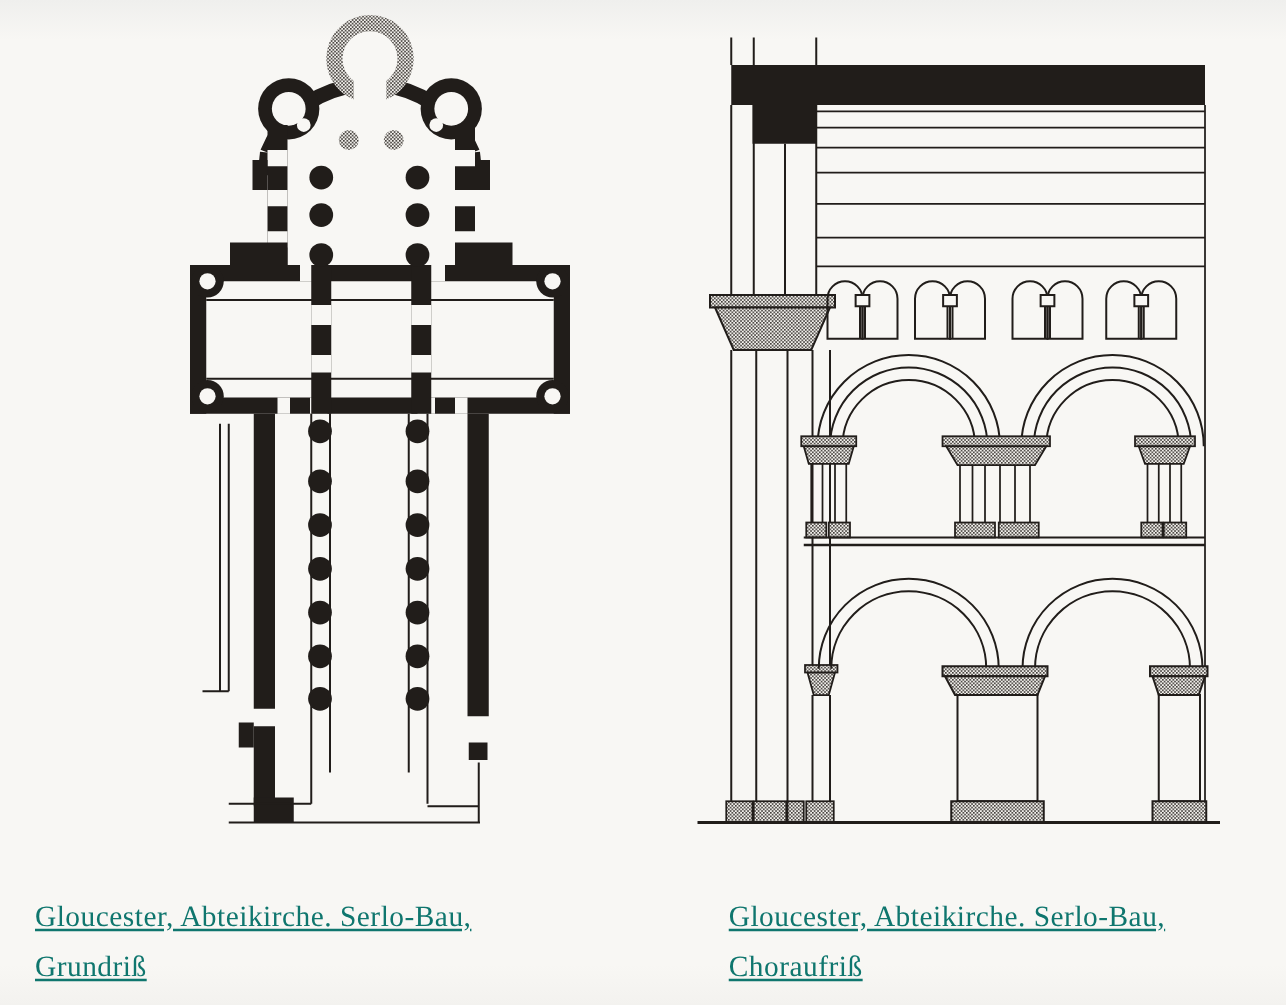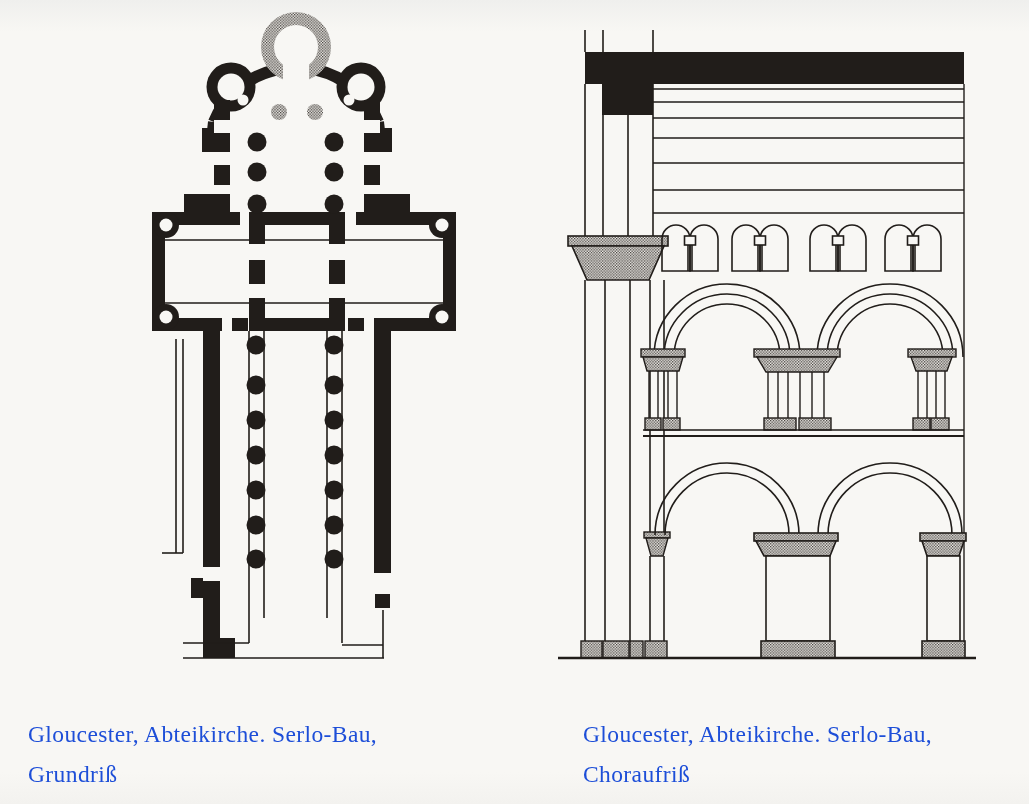--- a/index.html
+++ b/index.html
@@ -6,23 +6,24 @@
   body{
     width:1029px;height:804px;position:relative;overflow:hidden;
     background:linear-gradient(180deg,#efefed 0%, #f8f7f4 4%, #f8f7f4 96%, #f3f2ef 100%);
     font-family:"Liberation Serif", serif;
   }
   #figures{position:absolute;left:0;top:0;width:1029px;height:694px;}
   .caption{
     position:absolute;
     font-size:23.5px;
     line-height:40px;
-    color:#1d4ed8;
+    color:#0f766e;
     letter-spacing:0.4px;
     white-space:nowrap;
+    text-decoration:underline;
   }
 </style>
 </head>
 <body>
 
 <svg id="figures" viewBox="0 0 1029 694" xmlns="http://www.w3.org/2000/svg">
   <defs>
     <pattern id="stip" width="2.8" height="2.8" patternUnits="userSpaceOnUse">
       <rect width="2.8" height="2.8" fill="#f1efeb"></rect>
       <rect width="1.3" height="1.3" fill="#403c38"></rect>

